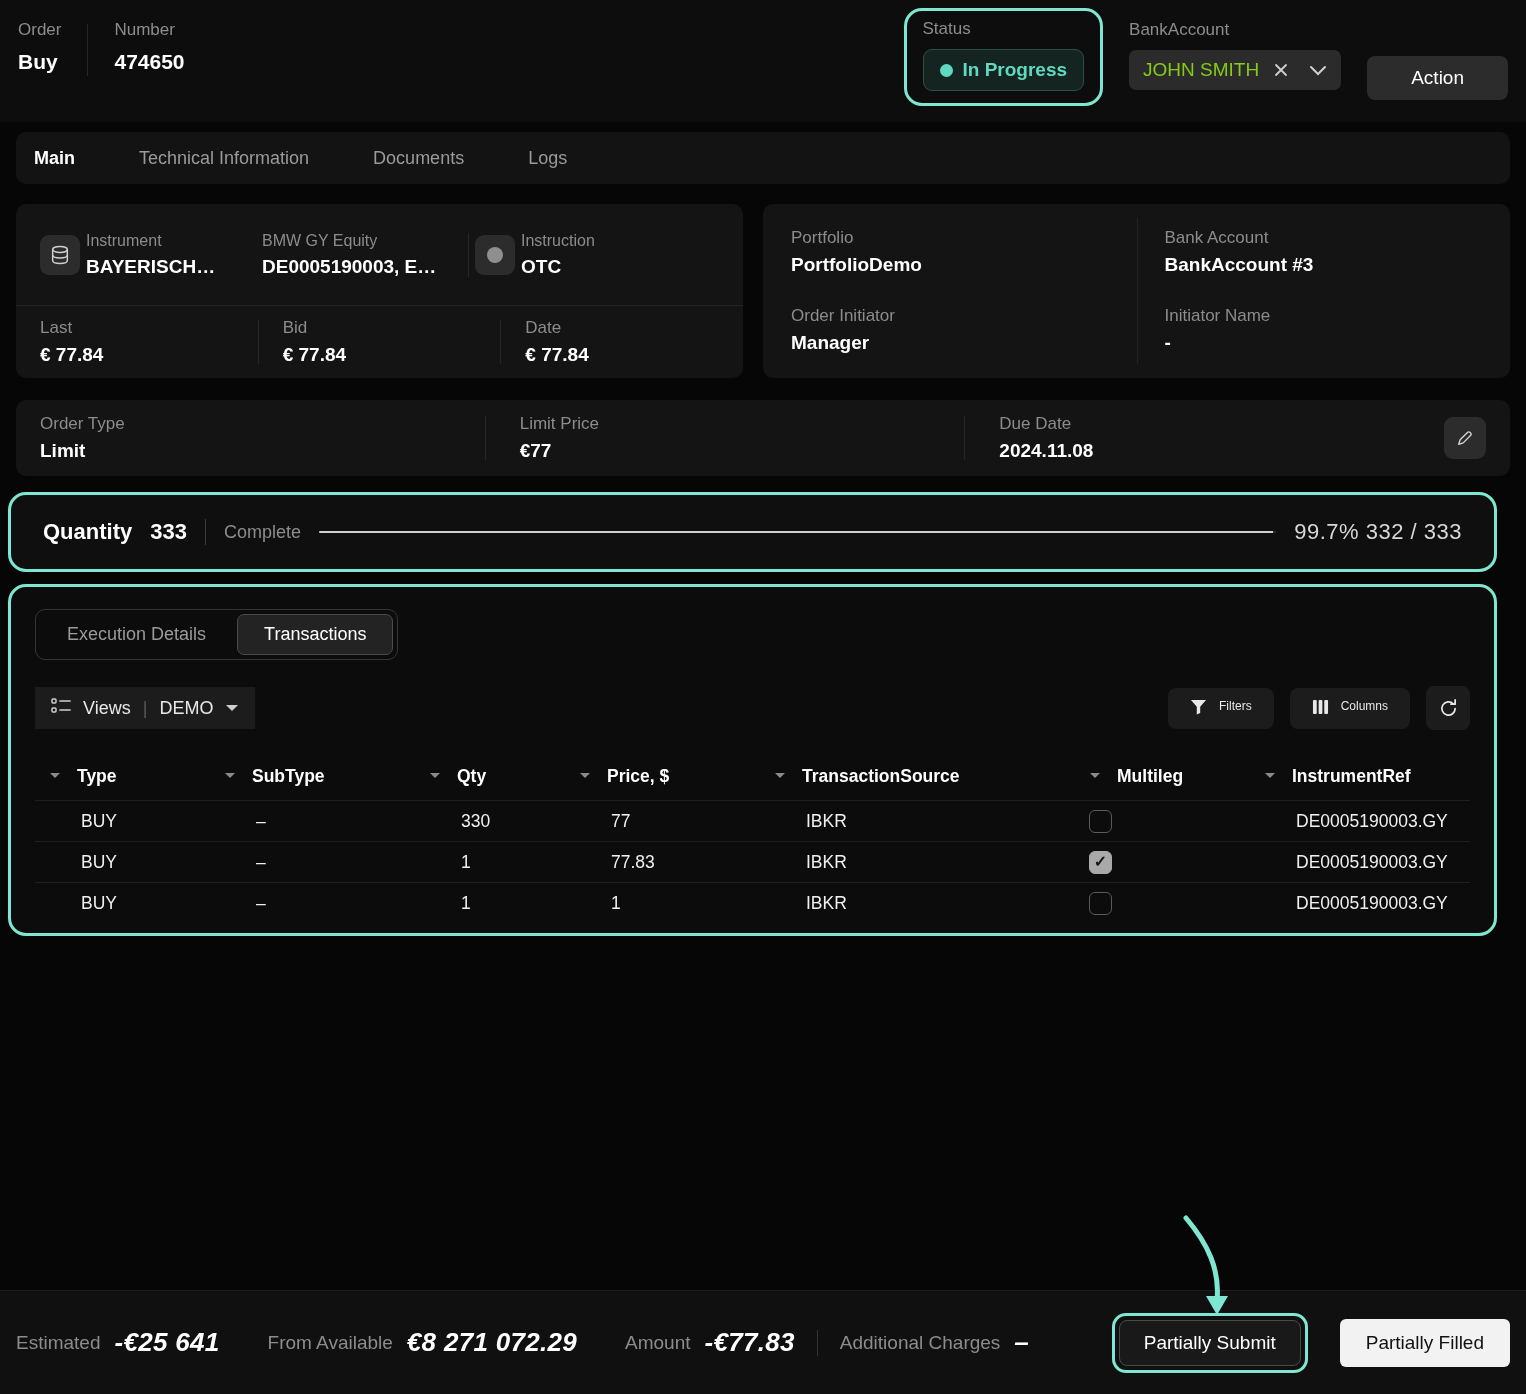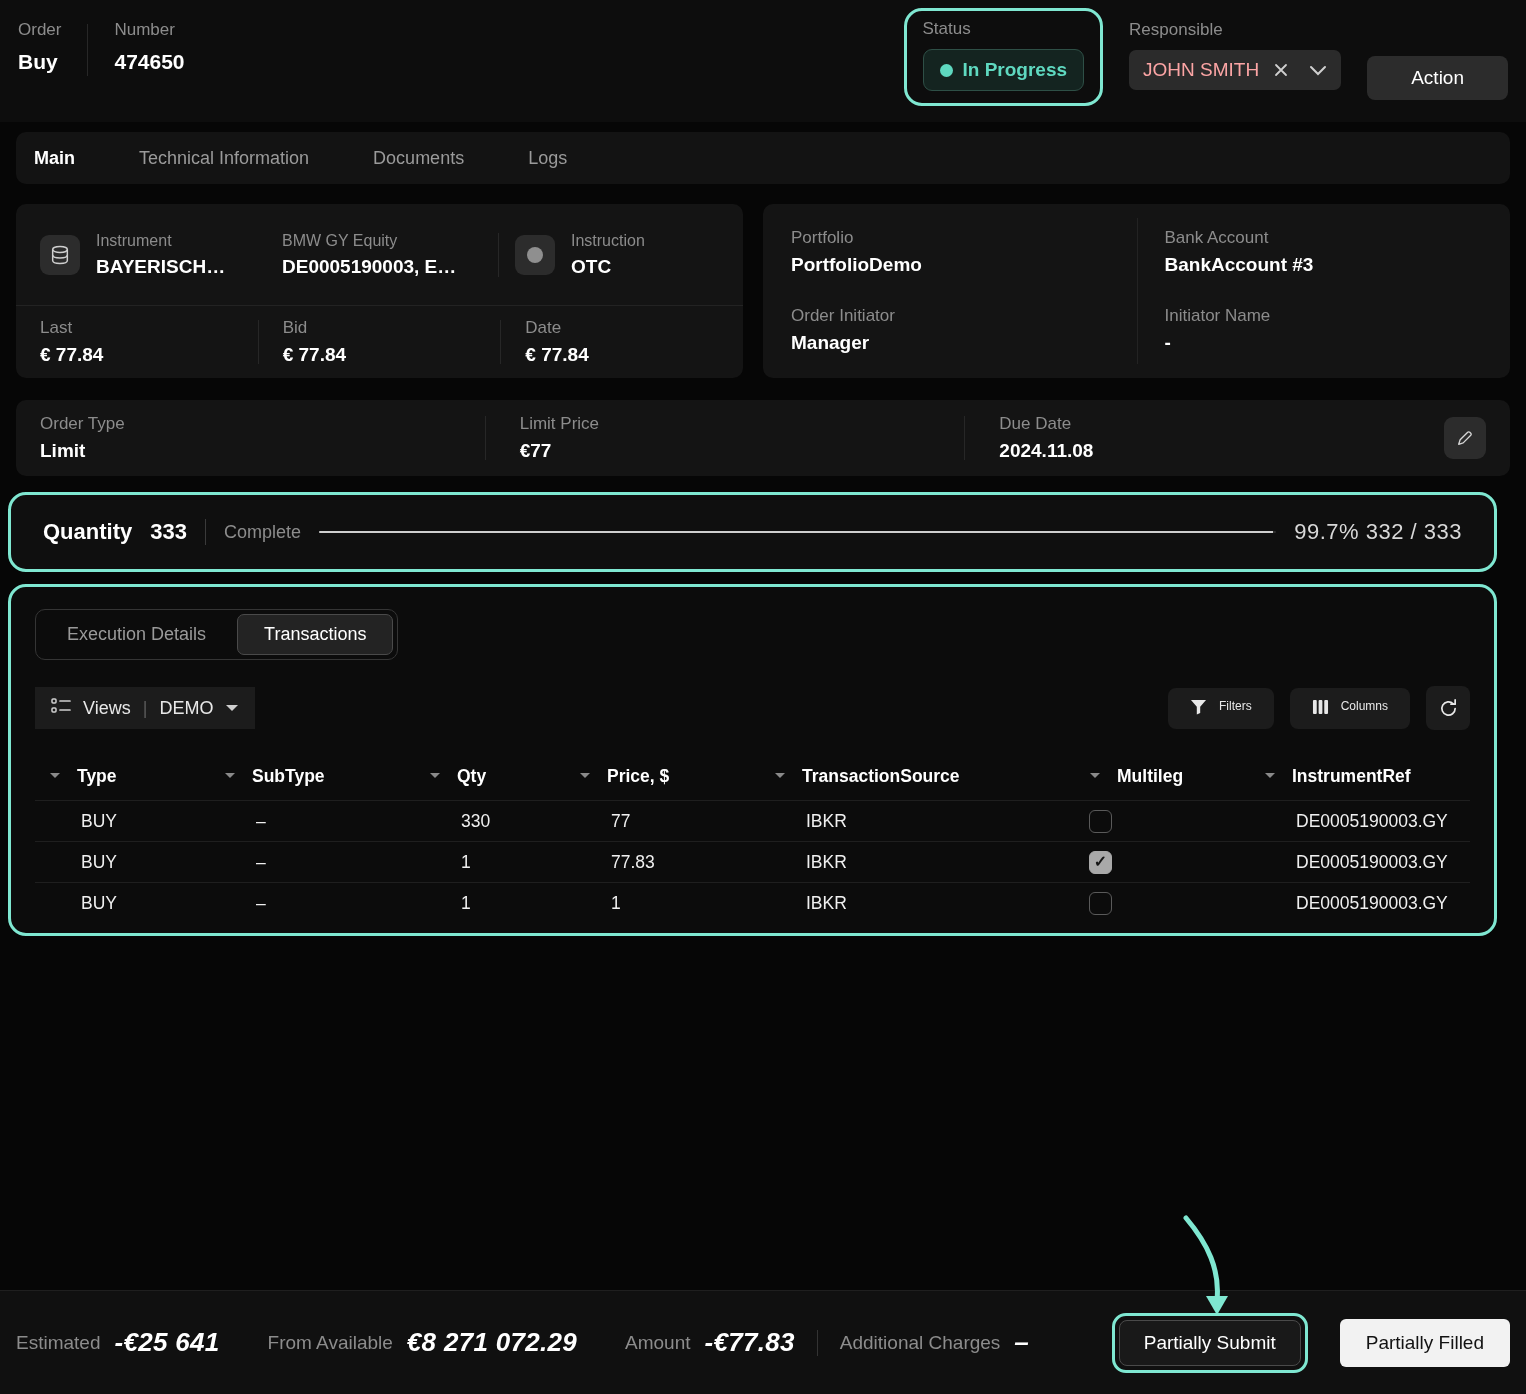--- a/index.html
+++ b/index.html
@@ -28,34 +28,34 @@
   .topbar{background:#0d0d0d;display:flex;align-items:flex-start;padding:20px 18px 16px;gap:26px;}
   .fieldcol{display:flex;flex-direction:column;gap:10px;}
   .fieldcol .big{font-size:21px;font-weight:bold;}
   .topbar .vline{height:52px;margin-top:4px;}
   .spacer{flex:1;}
   .anno-ring{border:3px solid var(--annotation);border-radius:18px;padding:8px 16px 12px;margin-top:-12px;}
   .status-badge{display:inline-flex;align-items:center;gap:10px;background:#142420;border:1px solid #2e4f46;border-radius:9px;padding:9px 16px;}
   .status-badge .dot{width:13px;height:13px;border-radius:50%;background:var(--accent);}
   .status-badge .txt{color:var(--accent);font-size:19px;font-weight:bold;}
   .chip{display:inline-flex;align-items:center;gap:14px;background:#2b2b2b;border-radius:7px;padding:9px 14px;cursor:pointer;}
-  .chip .nm{font-size:19px;color:#fca5a5;}
+  .chip .nm{font-size:19px;color:#84cc16;}
   .icon-btn svg, .chip svg{display:block;}
   .action-btn{margin-top:36px;background:#2c2c2c;border:none;border-radius:8px;color:#fff;font-size:19px;padding:11px 44px;font-family:inherit;cursor:pointer;}
 
   
   .tabsbar{background:#131313;border-radius:10px;margin:10px 16px 0;display:flex;align-items:center;gap:64px;padding:0 18px;height:52px;}
   .tab{font-size:18px;color:#9a9a9a;cursor:pointer;}
   .tab.active{color:#fff;font-weight:bold;}
 
   
   .cards{display:flex;gap:20px;margin:20px 16px 0;}
   .card{background:var(--panel);border-radius:10px;}
   .card-left{width:727px;display:flex;flex-direction:column;}
-  .cl-top{display:flex;align-items:center;padding:16px 24px;gap:16px;flex:1;}
+  .cl-top{display:flex;align-items:center;padding:16px 24px;gap:6px;flex:1;}
   .sq-icon{width:40px;height:40px;border-radius:9px;background:#2c2c2c;display:flex;align-items:center;justify-content:center;flex:none;}
   .two-line{display:flex;flex-direction:column;gap:6px;min-width:0;}
   .two-line .label{font-size:16px;}
   .two-line .value{white-space:nowrap;overflow:hidden;text-overflow:ellipsis;}
   .cl-top .vline{height:44px;align-self:center;}
   .hline{height:1px;background:#232323;}
   .cl-bottom{display:flex;flex:1;}
   .cl-bottom .cell{flex:1;display:flex;flex-direction:column;gap:6px;padding:12px 24px;justify-content:center;}
   .cl-bottom .vline{height:44px;align-self:center;}
   .card-right{flex:1;position:relative;display:grid;grid-template-columns:1fr 1fr;padding:16px 0;}
@@ -136,21 +136,21 @@
     <div class="fieldcol">
       <div class="label">Status</div>
       <div class="status-badge">
         <span class="dot"></span>
         <span class="txt">In Progress</span>
       </div>
     </div>
   </div>
 
   <div class="fieldcol">
-    <div class="label">Responsible</div>
+    <div class="label">BankAccount</div>
     <div class="chip">
       <span class="nm">JOHN SMITH</span>
       <span>
         <svg width="16" height="16" viewBox="0 0 16 16">
             <path d="M3 3l10 10M13 3L3 13" stroke="#cfcfcf" stroke-width="1.8" stroke-linecap="round"></path>
           </svg>
       </span>
       <span style="margin-left:6px;">
         <svg width="18" height="11" viewBox="0 0 18 11">
             <path d="M2 2l7 7 7-7" fill="none" stroke="#cfcfcf" stroke-width="2" stroke-linecap="round"></path>

